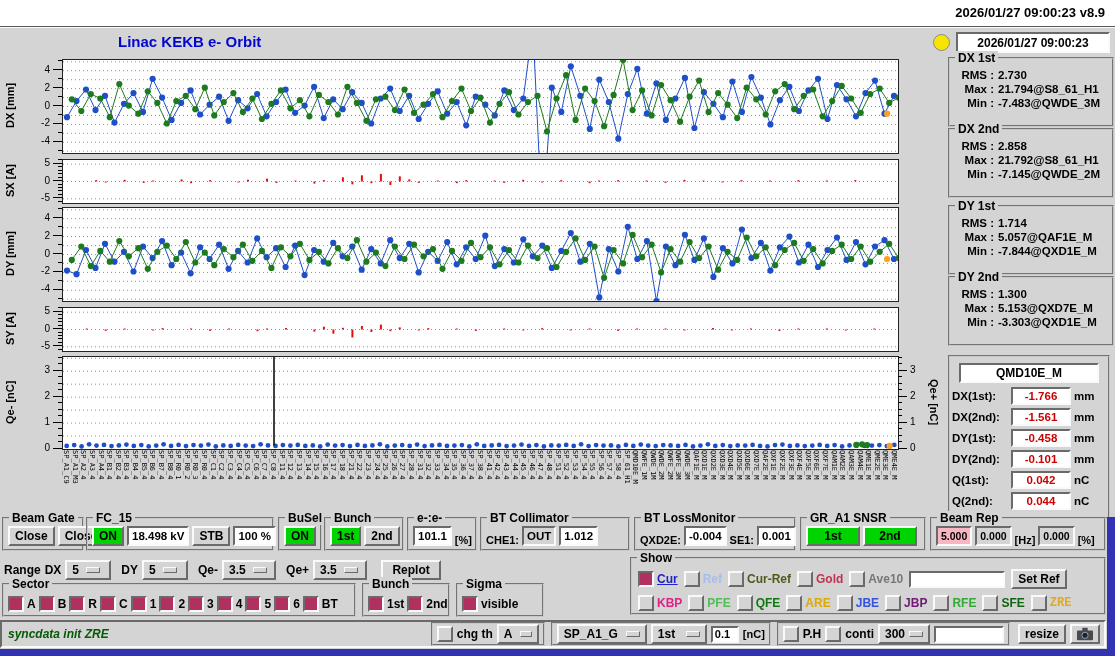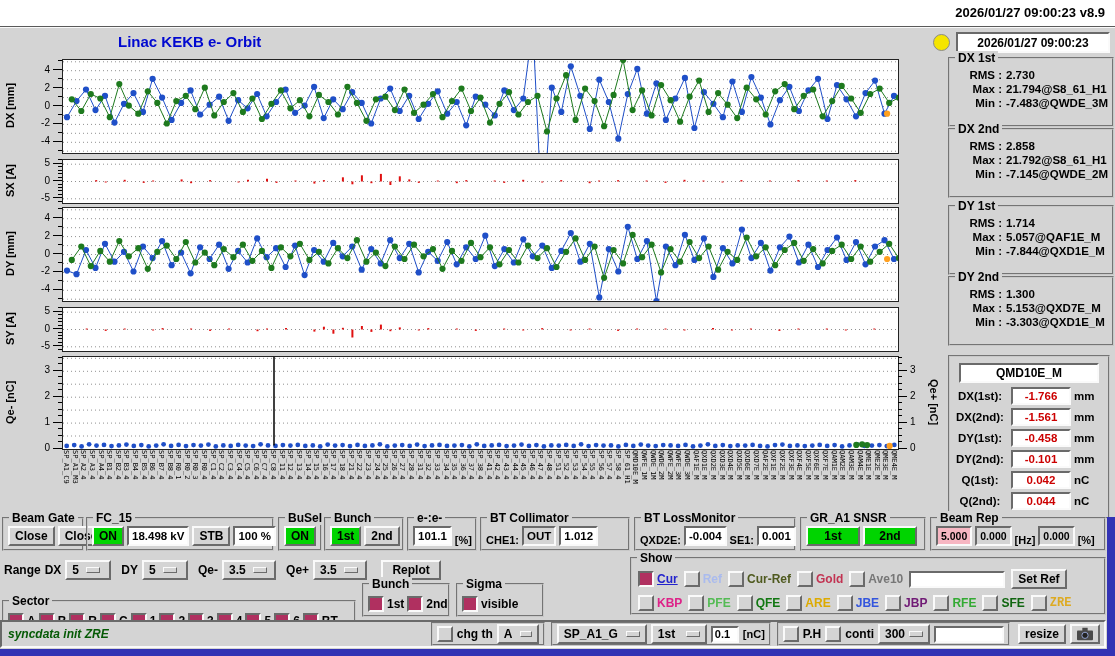--- a/index.html
+++ b/index.html
@@ -28,27 +28,27 @@
   .tickcol.right .tm{right:auto;left:0;}
   .tickcol.right .tM{right:auto;left:0;}
   .tickcol.right .tlab{right:auto;left:12px;}
   .plotbox{position:absolute;left:62px;top:0;width:835px;height:100%;background:#fff;border:1px solid #222;box-sizing:content-box;}
   #xlabels{position:absolute;left:62px;top:450px;width:836px;height:60px;display:flex;justify-content:space-between;overflow:hidden;}
   #xlabels span{writing-mode:vertical-rl;font:7px "DejaVu Sans Mono",monospace;line-height:7px;height:60px;overflow:hidden;}
   
   .gframe{position:absolute;border:2px groove #c8c8c8;background:#d4d4d4;}
   .glab{position:absolute;top:-8px;left:5px;background:#d4d4d4;padding:0 3px;font:bold 12px "Liberation Sans",sans-serif;line-height:14px;white-space:nowrap;}
   .statbox{width:156px;padding:8px 2px 2px 4px;}
-  .srow{font:bold 11.5px "Liberation Sans",sans-serif;margin:2px 12px;white-space:nowrap;}
+  .srow{font:bold 11.5px "Liberation Sans",sans-serif;margin:2px 4px;white-space:nowrap;}
   .sl{display:inline-block;min-width:36px;text-align:right;margin-right:4px;}
   .monitor{width:154px;padding:6px 2px 2px 2px;}
   .mtitle{width:136px;height:16px;margin:0 auto 4px auto;background:#fff;font:bold 12px "Liberation Sans",sans-serif;
     display:flex;align-items:center;justify-content:center;}
   .mrow{display:flex;align-items:center;margin:3px 0;gap:3px;}
-  .ml{width:56px;text-align:center;font:bold 11.5px "Liberation Sans",sans-serif;}
+  .ml{width:56px;text-align:left;font:bold 11.5px "Liberation Sans",sans-serif;}
   .mval{width:56px;height:14px;background:#fff;color:#cc0000;font:bold 11.5px "Liberation Sans",sans-serif;
     display:flex;align-items:center;justify-content:center;}
   .mu{font:bold 11.5px "Liberation Sans",sans-serif;}
   
   .cframe{position:absolute;top:517px;height:34px;border:2px groove #c8c8c8;display:flex;align-items:flex-end;gap:3px;padding:2px 4px 3px 4px;box-sizing:border-box;}
   .btn{border:2px solid;border-color:#fafafa #6a6a6a #6a6a6a #fafafa;background:#d4d4d4;
     font:bold 12px "Liberation Sans",sans-serif;height:20px;padding:0 5px;display:flex;align-items:center;justify-content:center;box-sizing:border-box;}
   .btn.green{background:#00d400;}
   .disp{border:2px solid;border-color:#6a6a6a #fafafa #fafafa #6a6a6a;background:#fff;
     font:bold 11.5px "Liberation Sans",sans-serif;height:20px;padding:0 3px;display:flex;align-items:center;justify-content:center;box-sizing:border-box;white-space:nowrap;}
@@ -1089,21 +1089,21 @@
         <span class="dash"></span>
       </span>
     <span class="lbl" style="margin-left:6px">Qe+</span>
     <span class="opt" style="width:54px">
         <span>3.5</span>
         <span class="dash"></span>
       </span>
     <span class="btn" style="margin-left:10px;width:60px">Replot</span>
   </div>
 
-  <div class="cframe" style="left:2px;top:600px;width:354px;height:34px">
+  <div class="cframe" style="left:2px;top:583px;width:354px;height:34px">
     <span class="glab">Sector</span>
     <span class="citem">
         <span class="cb on"></span>
         <span class="lbl">A</span>
       </span>
     <span class="citem">
         <span class="cb on"></span>
         <span class="lbl">B</span>
       </span>
     <span class="citem">

